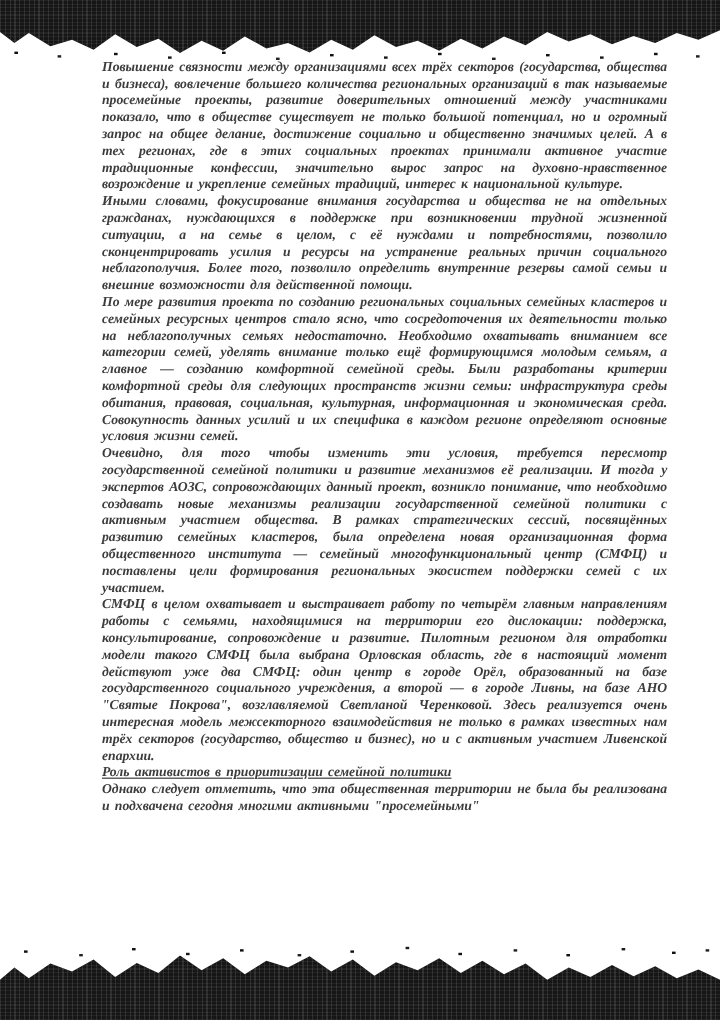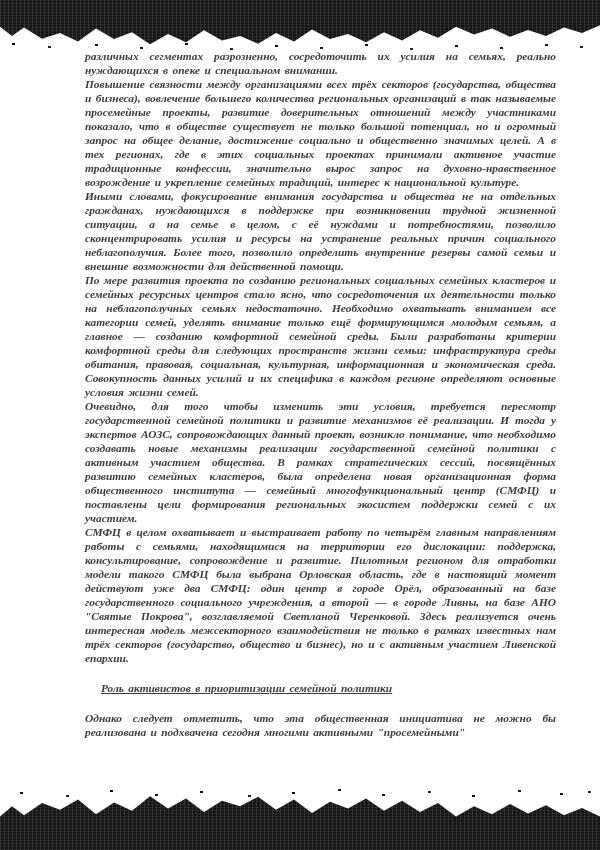--- a/index.html
+++ b/index.html
@@ -23,21 +23,21 @@
     font-style: italic;
     font-weight: bold;
     font-size: 11.4px;
     line-height: 14px;
     color: #3c3c3c;
     text-align: justify;
     word-spacing: 1.5px;
   }
   .text-block p { margin: 0; }
   .text-block h2.heading {
-    margin: 16px;
+    margin: 0;
     font-size: 11.4px;
     line-height: 14px;
     font-style: italic;
     font-weight: bold;
     text-decoration: underline;
     text-align: left;
   }
   
   .edge {
     position: absolute;
@@ -91,26 +91,25 @@
 </style>
 </head>
 <body>
 
 <div class="page">
 
   <div class="edge edge-top"></div>
   <div class="specks specks-top"></div>
 
   <div class="text-block">
-    <p>различных сегментах разрозненно, сосредоточить их усилия на семьях, реально нуждающихся в опеке и специальном внимании.</p>
     <p>Повышение связности между организациями всех трёх секторов (государства, общества и бизнеса), вовлечение большего количества региональных организаций в так называемые просемейные проекты, развитие доверительных отношений между участниками показало, что в обществе существует не только большой потенциал, но и огромный запрос на общее делание, достижение социально и общественно значимых целей. А в тех регионах, где в этих социальных проектах принимали активное участие традиционные конфессии, значительно вырос запрос на духовно-нравственное возрождение и укрепление семейных традиций, интерес к национальной культуре.</p>
     <p>Иными словами, фокусирование внимания государства и общества не на отдельных гражданах, нуждающихся в поддержке при возникновении трудной жизненной ситуации, а на семье в целом, с её нуждами и потребностями, позволило сконцентрировать усилия и ресурсы на устранение реальных причин социального неблагополучия. Более того, позволило определить внутренние резервы самой семьи и внешние возможности для действенной помощи.</p>
     <p>По мере развития проекта по созданию региональных социальных семейных кластеров и семейных ресурсных центров стало ясно, что сосредоточения их деятельности только на неблагополучных семьях недостаточно. Необходимо охватывать вниманием все категории семей, уделять внимание только ещё формирующимся молодым семьям, а главное — созданию комфортной семейной среды. Были разработаны критерии комфортной среды для следующих пространств жизни семьи: инфраструктура среды обитания, правовая, социальная, культурная, информационная и экономическая среда. Совокупность данных усилий и их специфика в каждом регионе определяют основные условия жизни семей.</p>
     <p>Очевидно, для того чтобы изменить эти условия, требуется пересмотр государственной семейной политики и развитие механизмов её реализации. И тогда у экспертов АОЗС, сопровождающих данный проект, возникло понимание, что необходимо создавать новые механизмы реализации государственной семейной политики с активным участием общества. В рамках стратегических сессий, посвящённых развитию семейных кластеров, была определена новая организационная форма общественного института — семейный многофункциональный центр (СМФЦ) и поставлены цели формирования региональных экосистем поддержки семей с их участием.</p>
     <p>СМФЦ в целом охватывает и выстраивает работу по четырём главным направлениям работы с семьями, находящимися на территории его дислокации: поддержка, консультирование, сопровождение и развитие. Пилотным регионом для отработки модели такого СМФЦ была выбрана Орловская область, где в настоящий момент действуют уже два СМФЦ: один центр в городе Орёл, образованный на базе государственного социального учреждения, а второй — в городе Ливны, на базе АНО "Святые Покрова", возглавляемой Светланой Черенковой. Здесь реализуется очень интересная модель межсекторного взаимодействия не только в рамках известных нам трёх секторов (государство, общество и бизнес), но и с активным участием Ливенской епархии.</p>
     <h2 class="heading">Роль активистов в приоритизации семейной политики</h2>
-    <p>Однако следует отметить, что эта общественная инициатива не можно бы реализована и подхвачена сегодня многими активными "просемейными"</p>
+    <p>Однако следует отметить, что эта общественная территории не была бы реализована и подхвачена сегодня многими активными "просемейными"</p>
   </div>
 
   <div class="specks specks-bottom"></div>
   <div class="edge edge-bottom"></div>
 
 </div>
 
 </body></html>

